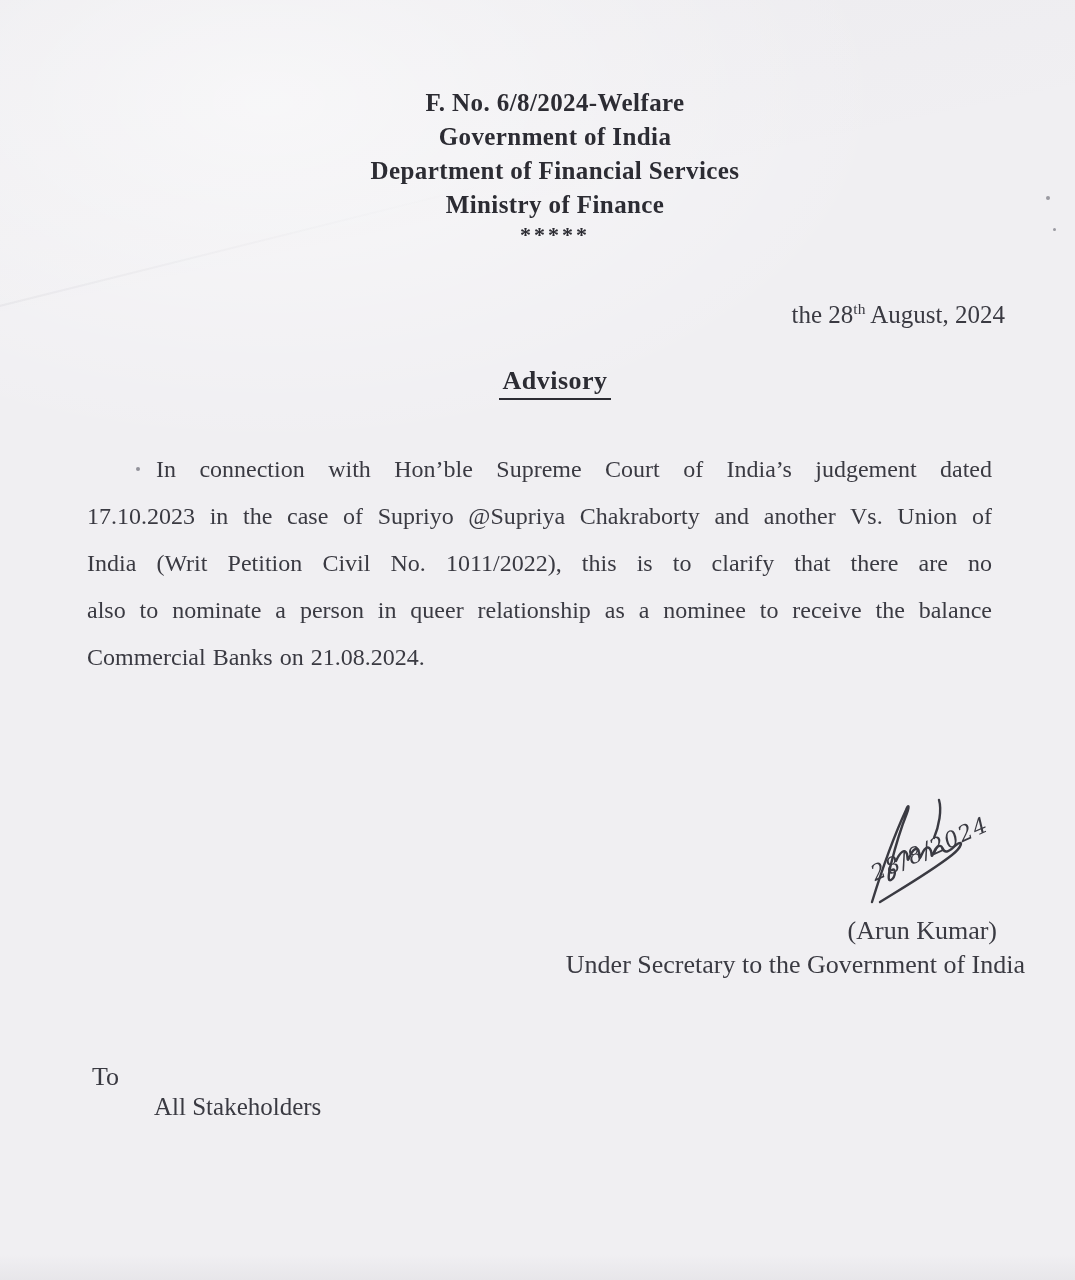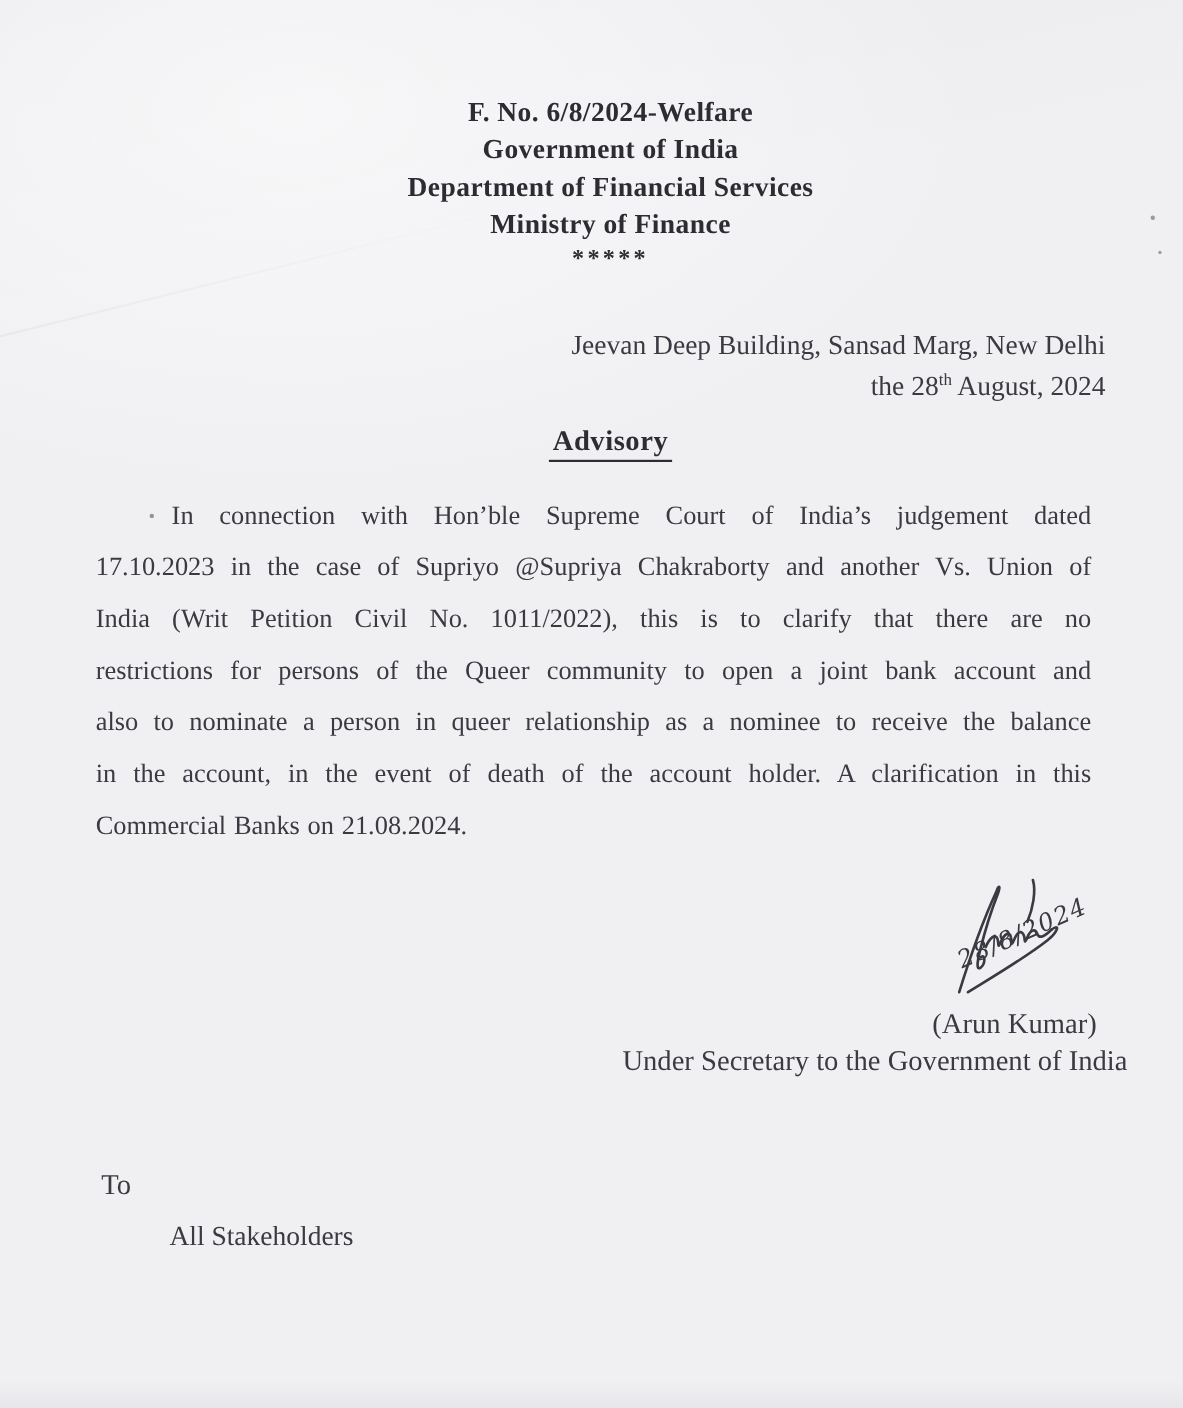--- a/index.html
+++ b/index.html
@@ -56,21 +56,21 @@
     line-height: 37px;
     white-space: nowrap;
   }
   .sup {
     vertical-align: super;
     font-size: 0.62em;
     line-height: 0;
   }
   .advisory {
     position: absolute;
-    top: 386px;
+    top: 366px;
     left: 35px;
     width: 1040px;
     text-align: center;
     text-decoration: underline;
   }
   .advisory span {
     display: inline-block;
     font-weight: bold;
     font-size: 26px;
     color: #2c2c33;
@@ -143,56 +143,52 @@
     padding-right: 28px;
   }
   .recipient-block {
     position: absolute;
     left: 92px;
     top: 1062px;
     font-size: 26px;
     line-height: 30px;
   }
   .recipient-name {
-    margin-top: 18px;
     margin-left: 62px;
     font-size: 25px;
   }
 </style>
 </head>
 <body>
 
 <div class="page">
 
   <div class="crease"></div>
 
   <div class="header-block">
     <div>F. No. 6/8/2024-Welfare</div>
     <div>Government of India</div>
     <div>Department of Financial Services</div>
     <div>Ministry of Finance</div>
     <div class="stars">*****</div>
   </div>
 
   <div class="address-block">
-    <div>Jeevan Deep Building, Sansad Marg, New Delhi</div>
     <div><span>the 28</span><span class="sup">th</span><span> August, 2024</span></div>
   </div>
 
   <div class="advisory">
     <span>Advisory</span>
   </div>
 
   <div class="body-block">
     <div class="body-line first">In connection with Hon’ble Supreme Court of India’s judgement dated</div>
     <div class="body-line">17.10.2023 in the case of Supriyo @Supriya Chakraborty and another Vs. Union of</div>
     <div class="body-line">India (Writ Petition Civil No. 1011/2022), this is to clarify that there are no</div>
-    <div class="body-line">restrictions for persons of the Queer community to open a joint bank account and</div>
     <div class="body-line">also to nominate a person in queer relationship as a nominee to receive the balance</div>
-    <div class="body-line">in the account, in the event of death of the account holder. A clarification in this</div>
     <div class="body-line last">Commercial Banks on 21.08.2024.</div>
   </div>
 
   <div class="artifact-dot" style="left:136px; top:467px;"></div>
   <div class="speck" style="left:1046px; top:196px; width:4px; height:4px;"></div>
   <div class="speck" style="left:1053px; top:228px; width:3px; height:3px;"></div>
 
   <div class="signature-wrap">
     <svg width="150" height="132" viewBox="0 0 150 132">
       <g fill="none" stroke="#3a3a42" stroke-width="2.4" stroke-linecap="round" stroke-linejoin="round">

